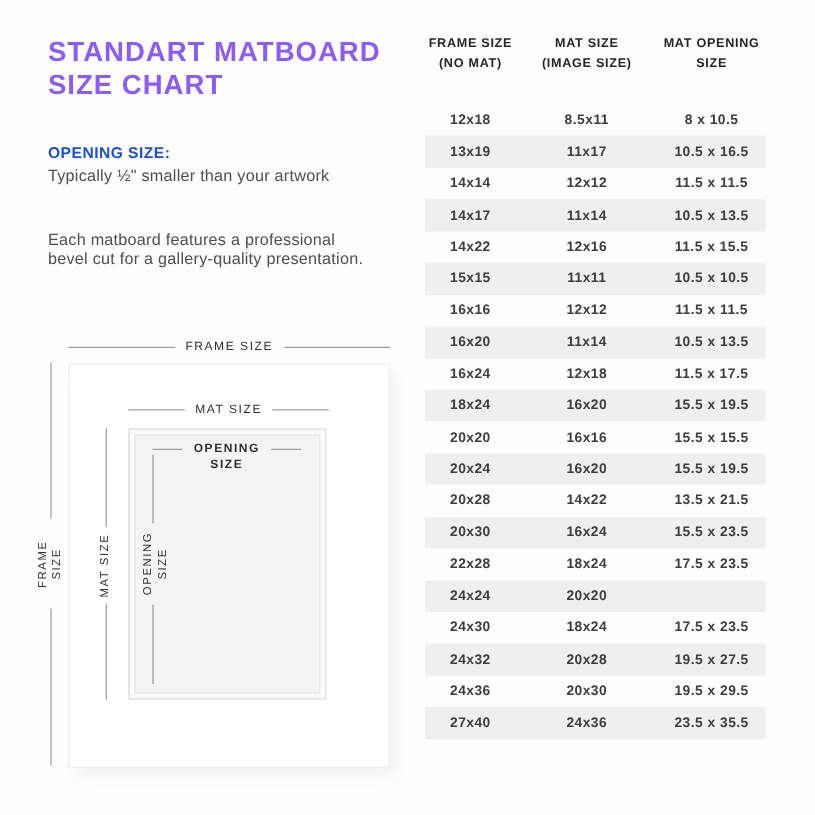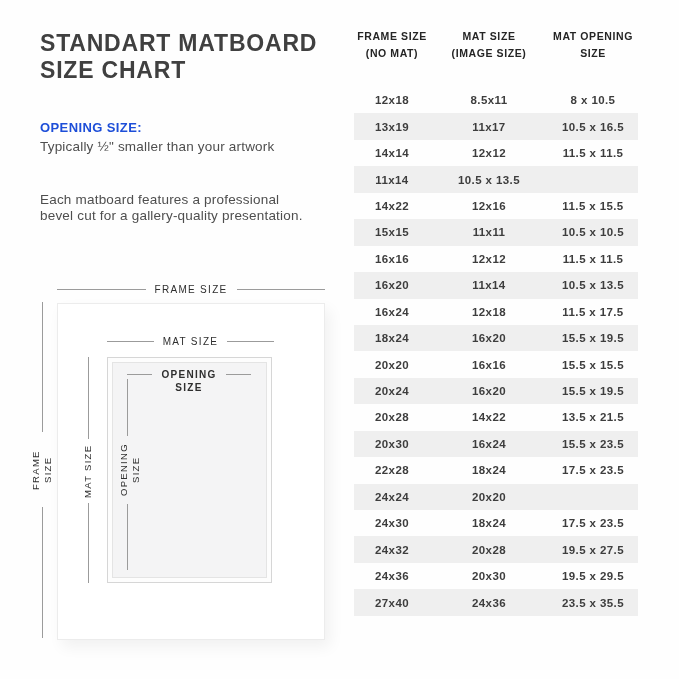--- a/index.html
+++ b/index.html
@@ -6,21 +6,21 @@
   #canvas{
     position:relative;width:679px;height:679px;overflow:hidden;
     background:#fefefe;
     font-family:"Liberation Sans", sans-serif;
     -webkit-font-smoothing:antialiased;
   }
   
   .title{
     position:absolute;left:40px;top:30px;
     font-size:23px;line-height:27px;font-weight:700;
-    letter-spacing:.8px;color:#404040;
+    letter-spacing:.8px;color:#8b5cf6;
   }
   .section{position:absolute;left:40px;}
   .sec-heading{
     font-size:13px;font-weight:600;letter-spacing:.4px;
     color:#1d4ed8;margin-bottom:4px;
   }
   .sec-line{
     font-size:13.5px;line-height:15.5px;color:#4e4e4e;letter-spacing:.2px;
   }
   #section-opening{top:120px;}
@@ -170,20 +170,21 @@
       <div class="tcell">13x19</div>
       <div class="tcell">11x17</div>
       <div class="tcell">10.5 x 16.5</div>
     </div>
       <div class="trow">
       <div class="tcell">14x14</div>
       <div class="tcell">12x12</div>
       <div class="tcell">11.5 x 11.5</div>
     </div>
       <div class="trow alt">
+      <div class="tcell">14x17</div>
       <div class="tcell">11x14</div>
       <div class="tcell">10.5 x 13.5</div>
     </div>
       <div class="trow">
       <div class="tcell">14x22</div>
       <div class="tcell">12x16</div>
       <div class="tcell">11.5 x 15.5</div>
     </div>
       <div class="trow alt">
       <div class="tcell">15x15</div>

